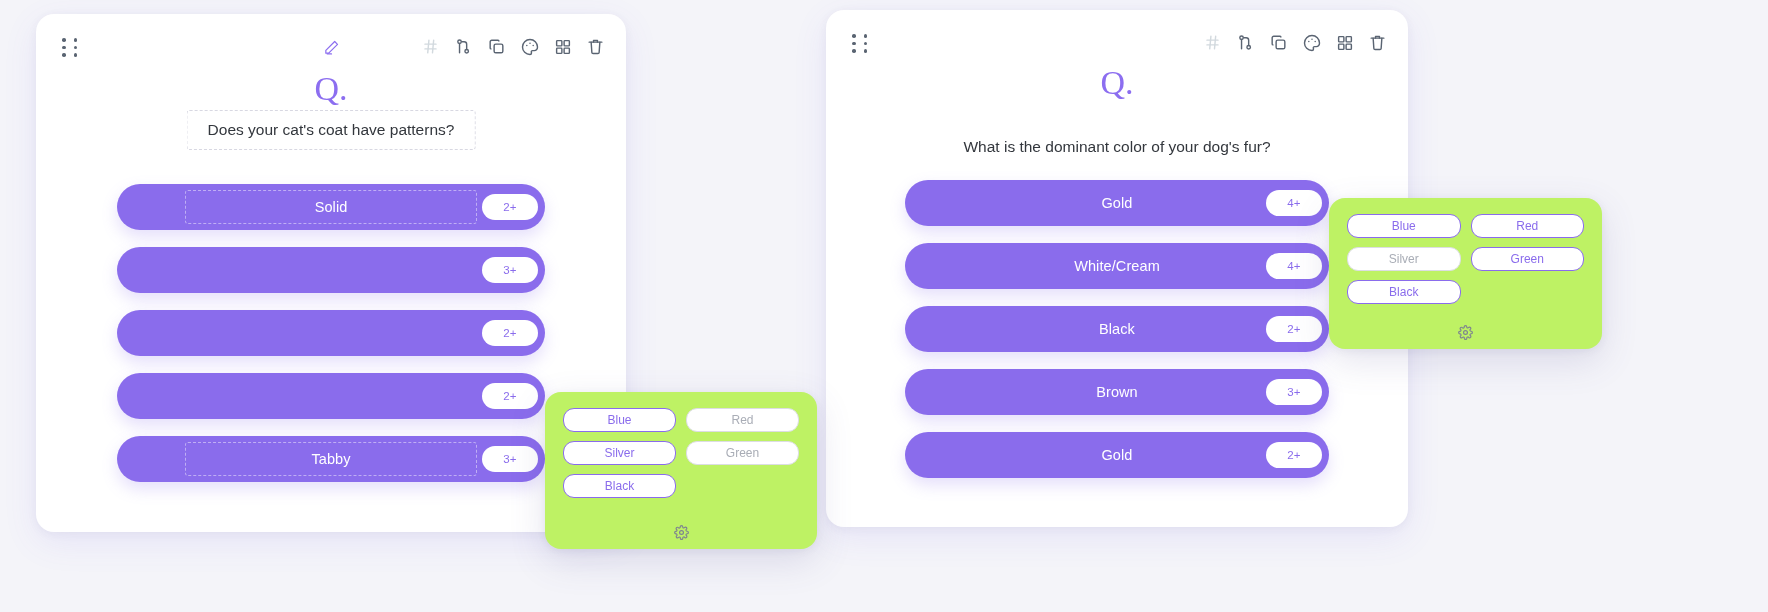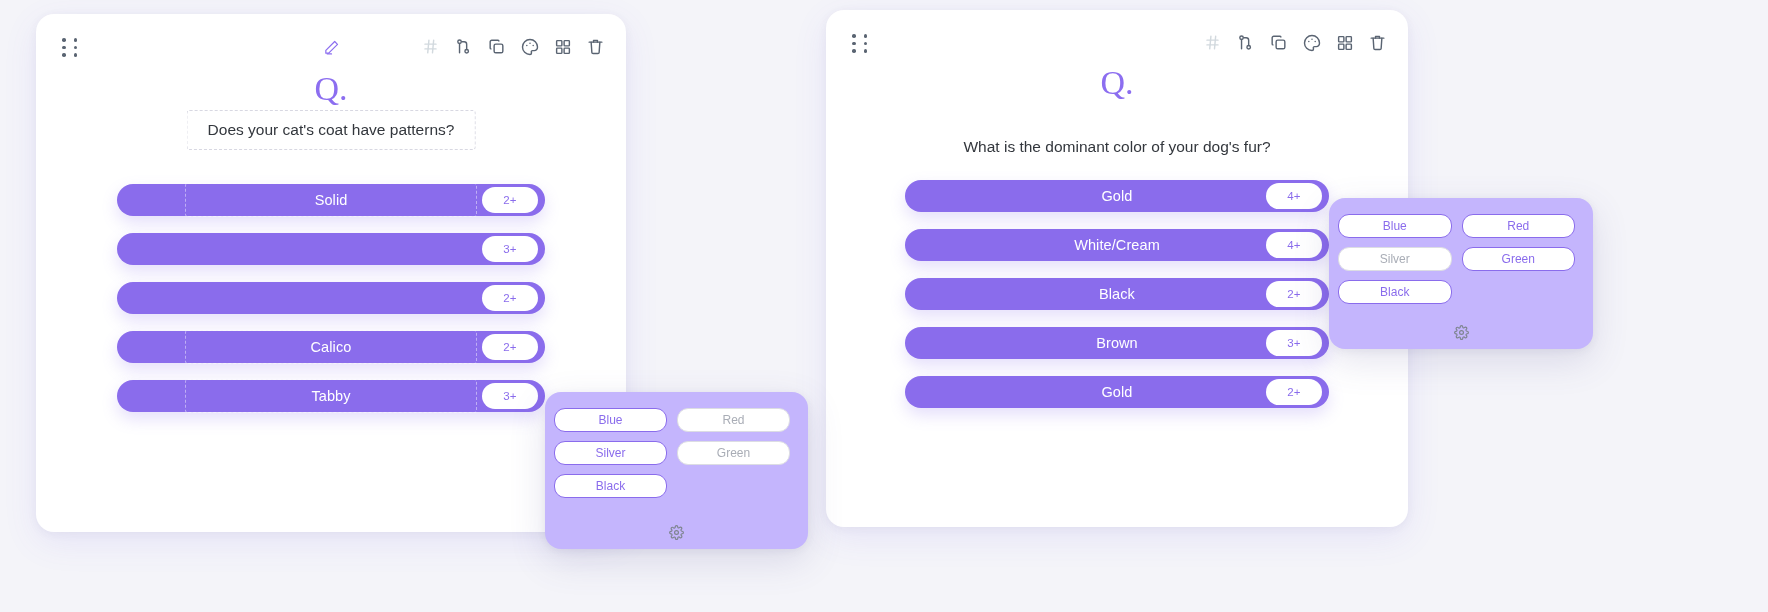--- a/index.html
+++ b/index.html
@@ -71,21 +71,21 @@
   #card-cat .question-box{top:96px;}
   #card-dog .question-box{top:118px;}
 
   
   .answers{position:absolute;left:0;right:0;}
   #card-cat .answers{top:170px;}
   #card-dog .answers{top:170px;}
 
   .answer-row{
     position:relative;
-    height:32px;
+    height:46px;
     margin:0 auto 17px auto;
     background:#8a6cec;
     border-radius:23px;
     display:flex;align-items:center;justify-content:center;
     box-shadow:0 7px 16px rgba(138,108,236,.22);
   }
   #card-cat .answer-row{width:428px;}
   #card-dog .answer-row{width:424px;}
 
   .answer-label{
@@ -101,24 +101,24 @@
     position:absolute;right:7px;top:50%;transform:translateY(-50%);
     background:#ffffff;border-radius:14px;
     min-width:56px;height:26px;
     display:flex;align-items:center;justify-content:center;
     font-size:11.5px;color:#8a6cec;letter-spacing:.2px;
   }
 
   
   .color-popup{
     position:absolute;
-    background:#c4b5fd;
+    background:#bef264;
     border-radius:16px;
     box-shadow:0 12px 36px rgba(90,80,150,.16), 0 2px 8px rgba(60,60,100,.07);
-    padding:16px 18px 8px 9px;
+    padding:16px 18px 8px 18px;
   }
   #popup-cat{left:545px;top:392px;width:236px;height:133px;}
   #popup-dog{left:1329px;top:198px;width:237px;height:127px;}
 
   .swatch-grid{
     display:grid;grid-template-columns:1fr 1fr;gap:9px 10px;
   }
   .swatch{
     height:22px;border-radius:11px;
     display:flex;align-items:center;justify-content:center;
@@ -215,21 +215,20 @@
         <span class="answer-label">Solid</span>
         <span class="answer-badge">2+</span>
       </div>
       <div class="answer-row">
         <span class="answer-badge">3+</span>
       </div>
       <div class="answer-row">
         <span class="answer-badge">2+</span>
       </div>
       <div class="answer-row">
-        <span class="answer-label">Calico</span>
         <span class="answer-badge">2+</span>
       </div>
       <div class="answer-row">
         <span class="answer-label">Tabby</span>
         <span class="answer-badge">3+</span>
       </div>
     </div>
   </div>
 
   <div class="card" id="card-dog">

